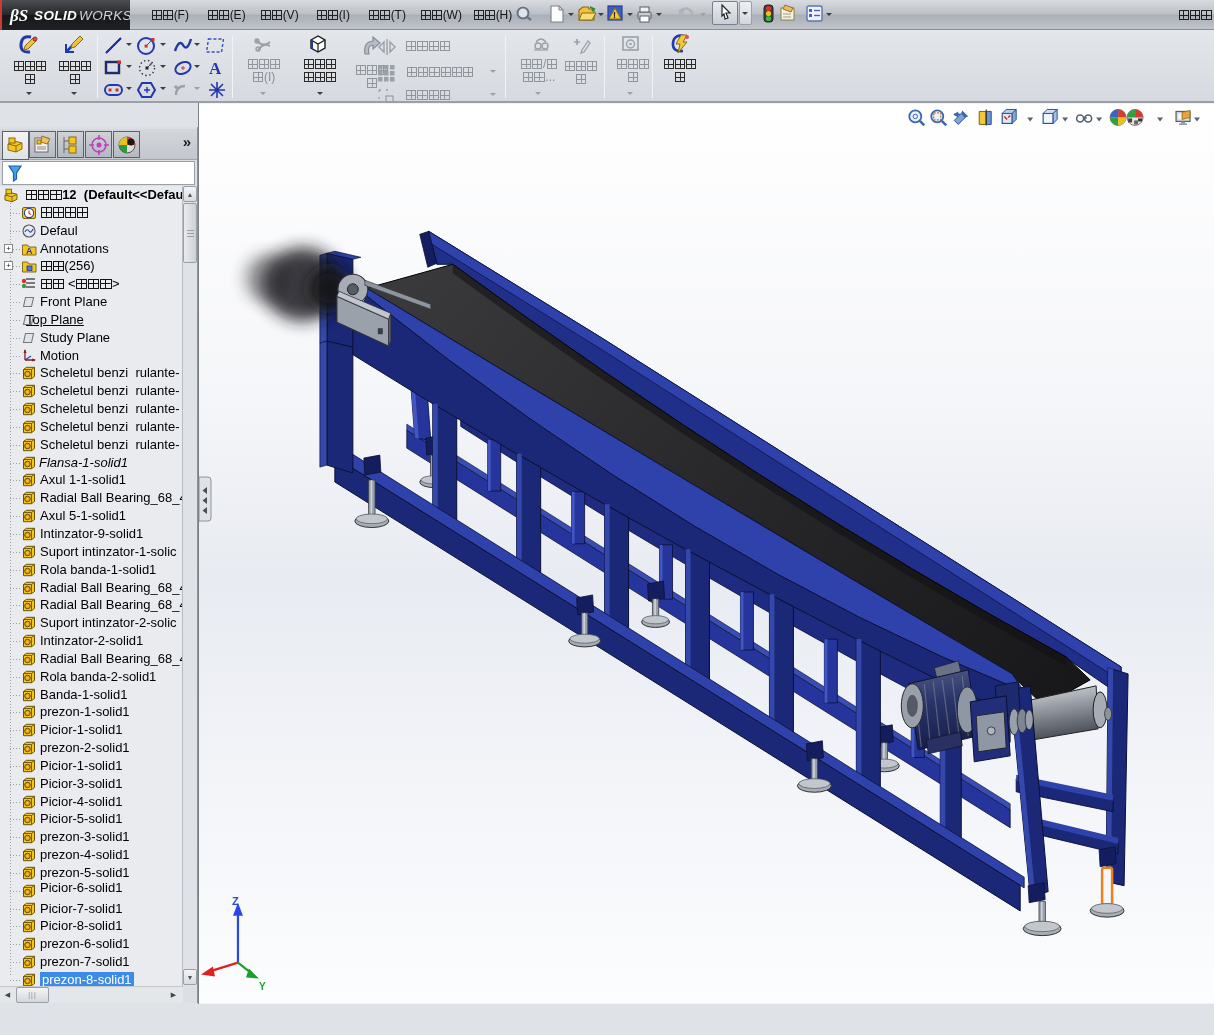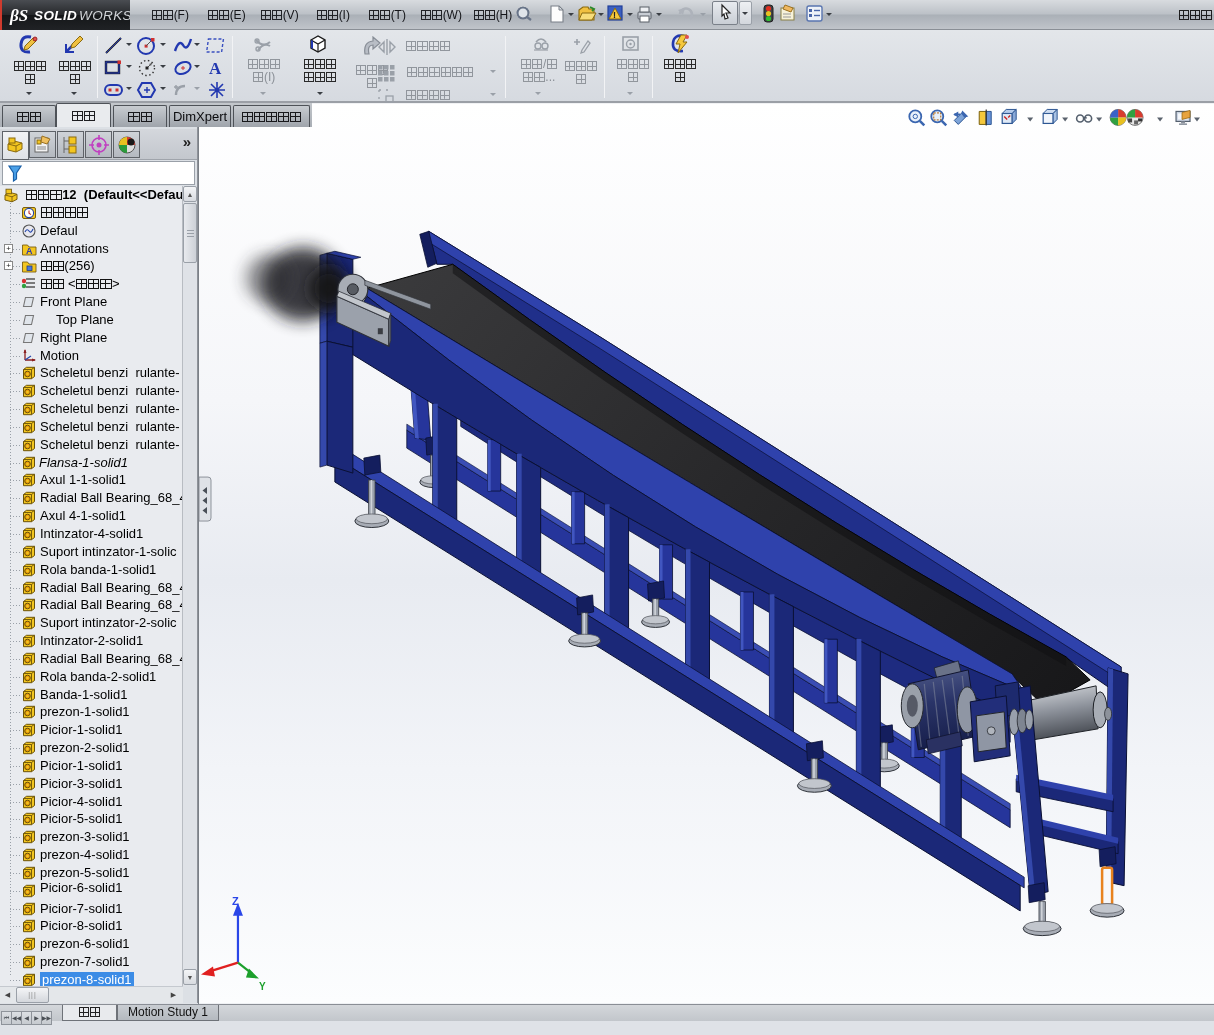--- a/index.html
+++ b/index.html
@@ -584,27 +584,20 @@
       <svg style="position:absolute;left:668px;top:3px" width="22" height="22" viewBox="0 0 22 22">
         <path d="M16,3 q-10,-2 -11,7 q-1,9 10,8" fill="none" stroke="#2238b0" stroke-width="2.6"></path>
         <polygon points="13,2 19,2 15,9 19,9 10,20 12,11 8,11" fill="#f5c83c" stroke="#8a6a10" stroke-width="1"></polygon>
         <circle cx="19" cy="4" r="2" fill="#e05050"></circle>
       </svg>
       <div style="position:absolute;left:654px;top:28px;width:52px;text-align:center;font-size:12px;line-height:13px;color:#1a1a1a">
         <div><i class="cn"></i><i class="cn"></i><i class="cn"></i></div>
         <div><i class="cn"></i></div>
       </div>
     </div>
-    <div id="tabrow">
-      <span class="tab" style="left:2px;width:54px"><i class="cn"></i><i class="cn"></i></span>
-      <span class="tab act" style="left:56px;width:55px"><i class="cn"></i><i class="cn"></i></span>
-      <span class="tab" style="left:113px;width:54px"><i class="cn"></i><i class="cn"></i></span>
-      <span class="tab" style="left:169px;width:62px">DimXpert</span>
-      <span class="tab" style="left:233px;width:77px"><i class="cn"></i><i class="cn"></i><i class="cn"></i><i class="cn"></i><i class="cn"></i></span>
-    </div>
     <div id="lpanel">
       <div id="ptabs">
         <span class="ptab act" style="left:2px"><svg width="22" height="22" viewBox="0 0 22 22">
             <path d="M3,10 l6,-3 8,2 0,6 -6,3 -8,-2 z" fill="#f3c620" stroke="#8a6a10" stroke-width="1"></path>
             <path d="M3,10 l8,2 6,-3" fill="none" stroke="#8a6a10"></path>
             <path d="M11,12 v6" stroke="#8a6a10"></path>
             <rect x="4" y="4" width="6" height="5" fill="#f3c620" stroke="#8a6a10"></rect>
           </svg></span>
         <span class="ptab" style="left:29px"><svg width="22" height="22" viewBox="0 0 22 22">
             <rect x="3" y="4" width="13" height="14" fill="#f2f2f2" stroke="#666"></rect>
@@ -670,26 +663,26 @@
         <span class="tl" style="left:40px;top:90.2px;"><i class="cn"></i><i class="cn"></i> &lt;<i class="cn"></i><i class="cn"></i><i class="cn"></i>&gt;</span>
         <i class="hdot" style="top:116.0px"></i>
         <svg class="ti" style="left:21px;top:108.0px" width="17" height="16" viewBox="0 0 17 16">
           <use href="#i-pln"></use>
         </svg>
         <span class="tl" style="left:40px;top:108.0px;">Front Plane</span>
         <i class="hdot" style="top:133.9px"></i>
         <svg class="ti" style="left:21px;top:125.9px" width="17" height="16" viewBox="0 0 17 16">
           <use href="#i-pln"></use>
         </svg>
-        <span class="tl" style="left:56px;top:125.9px;">Top Plane</span>
+        <span class="tl" style="left:26px;top:125.9px;text-decoration:underline;">Top Plane</span>
         <i class="hdot" style="top:151.7px"></i>
         <svg class="ti" style="left:21px;top:143.7px" width="17" height="16" viewBox="0 0 17 16">
           <use href="#i-pln"></use>
         </svg>
-        <span class="tl" style="left:40px;top:143.7px;">Right Plane</span>
+        <span class="tl" style="left:40px;top:143.7px;">Study Plane</span>
         <i class="hdot" style="top:169.6px"></i>
         <svg class="ti" style="left:21px;top:161.6px" width="17" height="16" viewBox="0 0 17 16">
           <use href="#i-org"></use>
         </svg>
         <span class="tl" style="left:40px;top:161.6px;">Motion</span>
         <i class="hdot" style="top:187.4px"></i>
         <svg class="ti" style="left:21px;top:179.4px" width="17" height="16" viewBox="0 0 17 16">
           <use href="#i-part"></use>
         </svg>
         <span class="tl" style="left:40px;top:179.4px;">Scheletul benzi  rulante-</span>
@@ -725,26 +718,26 @@
         <span class="tl" style="left:40px;top:286.4px;">Axul 1-1-solid1</span>
         <i class="hdot" style="top:312.3px"></i>
         <svg class="ti" style="left:21px;top:304.3px" width="17" height="16" viewBox="0 0 17 16">
           <use href="#i-part"></use>
         </svg>
         <span class="tl" style="left:40px;top:304.3px;">Radial Ball Bearing_68_4</span>
         <i class="hdot" style="top:330.1px"></i>
         <svg class="ti" style="left:21px;top:322.1px" width="17" height="16" viewBox="0 0 17 16">
           <use href="#i-part"></use>
         </svg>
-        <span class="tl" style="left:40px;top:322.1px;">Axul 4-1-solid1</span>
+        <span class="tl" style="left:40px;top:322.1px;">Axul 5-1-solid1</span>
         <i class="hdot" style="top:348.0px"></i>
         <svg class="ti" style="left:21px;top:340.0px" width="17" height="16" viewBox="0 0 17 16">
           <use href="#i-part"></use>
         </svg>
-        <span class="tl" style="left:40px;top:340.0px;">Intinzator-4-solid1</span>
+        <span class="tl" style="left:40px;top:340.0px;">Intinzator-9-solid1</span>
         <i class="hdot" style="top:365.8px"></i>
         <svg class="ti" style="left:21px;top:357.8px" width="17" height="16" viewBox="0 0 17 16">
           <use href="#i-part"></use>
         </svg>
         <span class="tl" style="left:40px;top:357.8px;">Suport intinzator-1-solic</span>
         <i class="hdot" style="top:383.6px"></i>
         <svg class="ti" style="left:21px;top:375.6px" width="17" height="16" viewBox="0 0 17 16">
           <use href="#i-part"></use>
         </svg>
         <span class="tl" style="left:40px;top:375.6px;">Rola banda-1-solid1</span>
@@ -868,17 +861,12 @@
         <b class="sbtn" style="top:0">▲</b>
         <b id="vthumb"></b>
         <b class="sbtn" style="bottom:1px">▼</b>
       </div>
       <div id="hsb">
         <b class="sbtn2" style="left:1px">◀</b>
         <b id="hthumb">|||</b>
         <b class="sbtn2" style="left:167px">▶</b>
       </div>
     </div>
-    <div id="btabs">
-      <span id="bnav"><b class="nb">⏮</b><b class="nb">◀◀</b><b class="nb">◀</b><b class="nb">▶</b><b class="nb">▶▶</b></span>
-      <span class="btab act2"><i class="cn"></i><i class="cn"></i></span>
-      <span class="btab">Motion Study 1</span>
-    </div>
   </div>
 </body></html>

